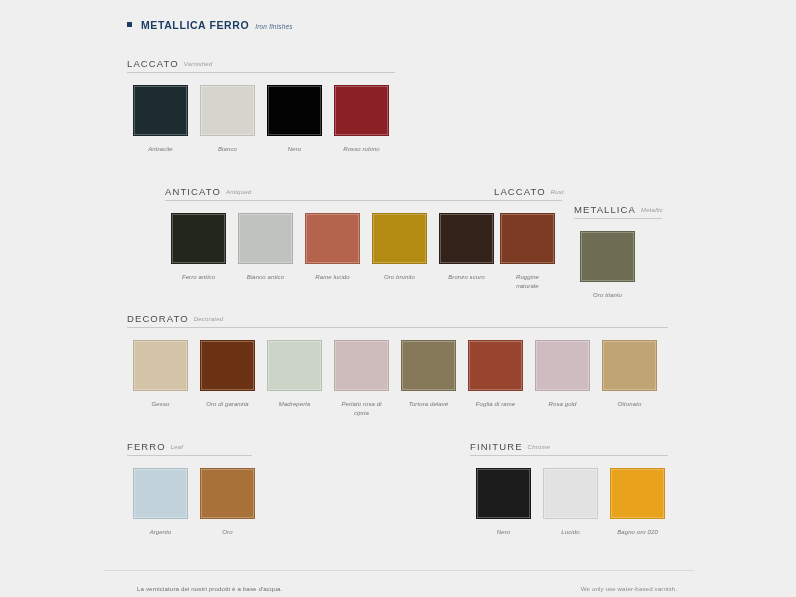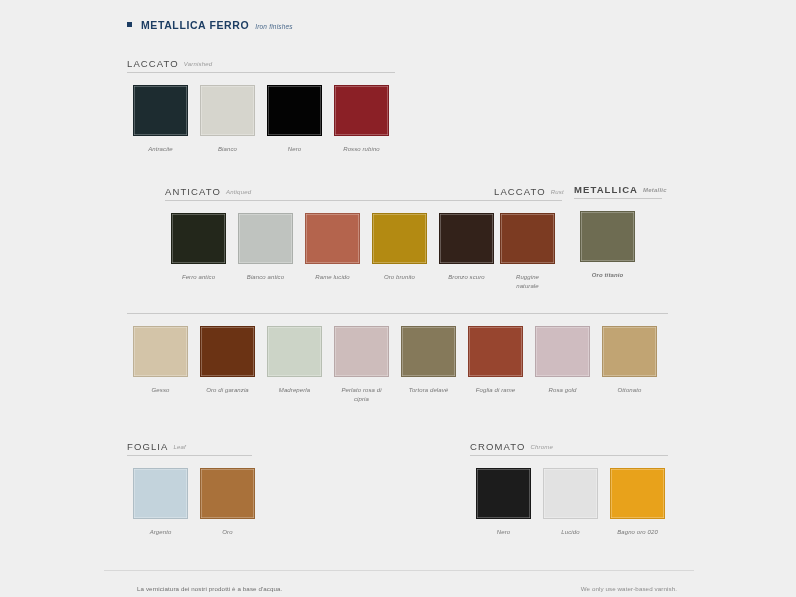--- a/index.html
+++ b/index.html
@@ -184,34 +184,38 @@
         </div>
         <div class="sec-rule" style="width: 68px;"></div>
         <div class="swatch-row">
           <div class="swatch-cell">
             <div class="swatch" style="background: rgb(124, 59, 34);"></div>
             <div class="swatch-label" style="white-space: pre-line;">Ruggine
 naturale</div>
           </div>
         </div>
       </div>
-      <div class="section" style="left: 574px; top: 184px; font-weight: bold;">
+      <div class="section" style="left: 574px; top: 204px;">
         <div class="sec-head">
           <span class="sec-title">METALLICA</span>
           <span class="sec-sub">Metallic</span>
         </div>
         <div class="sec-rule" style="width: 88px;"></div>
         <div class="swatch-row">
           <div class="swatch-cell">
             <div class="swatch" style="background: rgb(110, 108, 82);"></div>
             <div class="swatch-label" style="white-space: pre-line;">Oro titanio</div>
           </div>
         </div>
       </div>
       <div class="section" style="left: 127px; top: 313px;">
+        <div class="sec-head">
+          <span class="sec-title">DECORATO</span>
+          <span class="sec-sub">Decorated</span>
+        </div>
         <div class="sec-rule" style="width: 541px;"></div>
         <div class="swatch-row">
           <div class="swatch-cell">
             <div class="swatch" style="background: rgb(211, 196, 168);"></div>
             <div class="swatch-label" style="white-space: pre-line;">Gesso</div>
           </div>
           <div class="swatch-cell">
             <div class="swatch" style="background: rgb(107, 51, 20);"></div>
             <div class="swatch-label" style="white-space: pre-line;">Oro di garanzia</div>
           </div>
@@ -237,38 +241,38 @@
             <div class="swatch-label" style="white-space: pre-line;">Rosa gold</div>
           </div>
           <div class="swatch-cell">
             <div class="swatch" style="background: rgb(193, 164, 115);"></div>
             <div class="swatch-label" style="white-space: pre-line;">Ottonato</div>
           </div>
         </div>
       </div>
       <div class="section" style="left: 127px; top: 441px;">
         <div class="sec-head">
-          <span class="sec-title">FOGLIA</span>
+          <span class="sec-title">FERRO</span>
           <span class="sec-sub">Leaf</span>
         </div>
         <div class="sec-rule" style="width: 125px;"></div>
         <div class="swatch-row">
           <div class="swatch-cell">
             <div class="swatch" style="background: rgb(195, 211, 220);"></div>
             <div class="swatch-label" style="white-space: pre-line;">Argento</div>
           </div>
           <div class="swatch-cell">
             <div class="swatch" style="background: rgb(169, 113, 58);"></div>
             <div class="swatch-label" style="white-space: pre-line;">Oro</div>
           </div>
         </div>
       </div>
       <div class="section" style="left: 470px; top: 441px;">
         <div class="sec-head">
-          <span class="sec-title">CROMATO</span>
+          <span class="sec-title">FINITURE</span>
           <span class="sec-sub">Chrome</span>
         </div>
         <div class="sec-rule" style="width: 198px;"></div>
         <div class="swatch-row">
           <div class="swatch-cell">
             <div class="swatch" style="background: rgb(28, 28, 28);"></div>
             <div class="swatch-label" style="white-space: pre-line;">Nero</div>
           </div>
           <div class="swatch-cell">
             <div class="swatch" style="background: rgb(226, 226, 226);"></div>

